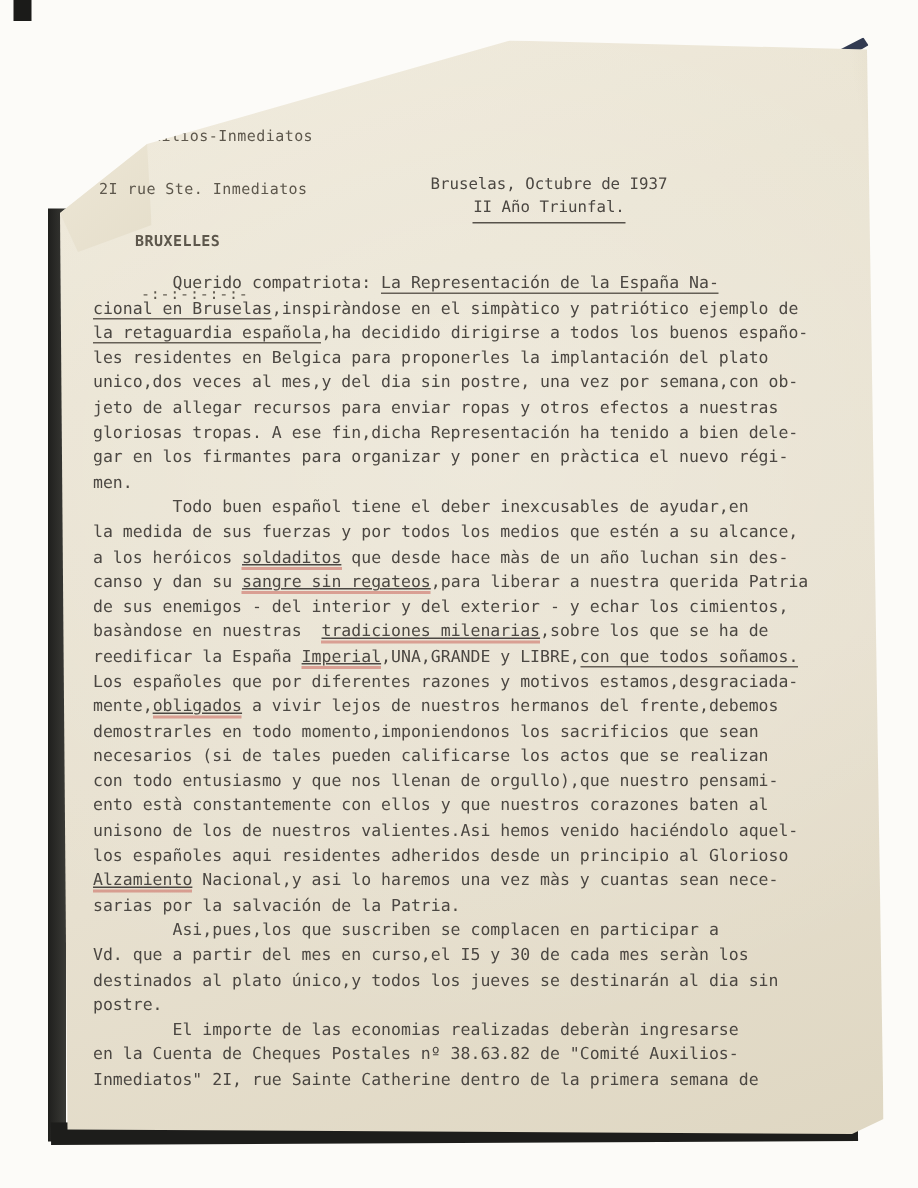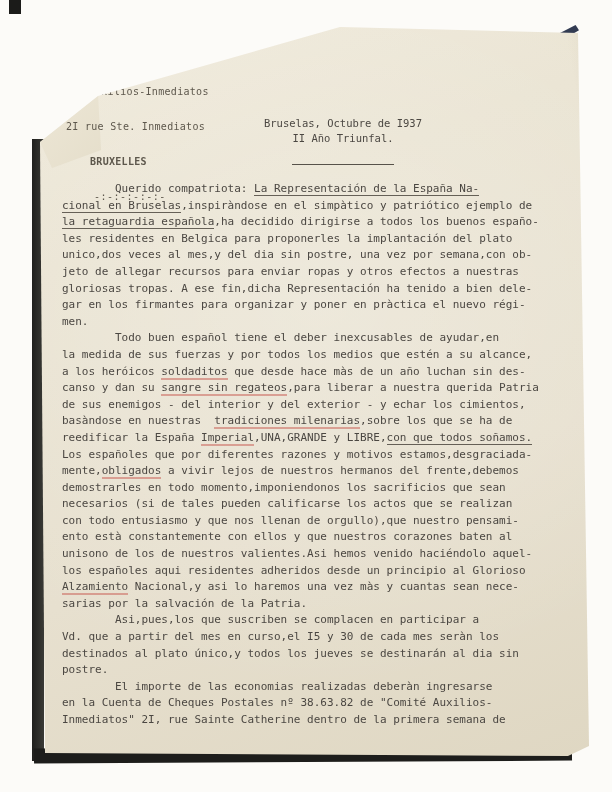--- a/index.html
+++ b/index.html
@@ -27,29 +27,29 @@
     background:linear-gradient(135deg,#f5efe1,#e3dcc8);
     filter:drop-shadow(1px 1px 1px rgba(90,80,60,0.35));}
   .staple{position:absolute;left:50px;top:80px;}
   
   .letterhead{position:absolute;left:66px;top:63px;font-size:10px;line-height:11.6px;
               color:#5d574c;letter-spacing:0.3px;white-space:pre;}
   .lh1{padding-left:10px;}
   .lh3{padding-left:24px;font-weight:bold;}
   .lh4{padding-left:28px;letter-spacing:0.5px;}
   
-  .dateline{position:absolute;left:238px;top:116px;width:210px;text-align:center;
+  .dateline{position:absolute;left:261px;top:116px;width:210px;text-align:center;
             font-size:10.5px;line-height:15px;color:var(--ink,#4b4742);}
-  .dateline .year{display:inline-block;border-bottom:1.2px solid #57524a;padding-bottom:18px;}
+  .dateline .year{display:inline-block;border-bottom:1.2px solid #57524a;padding-bottom:2px;}
   
   .body-text{position:absolute;left:62px;top:181px;font-size:11px;line-height:16.6px;
              color:var(--ink,#4b4742);white-space:pre;}
   .line{height:16.6px;}
   .u-d{border-bottom:1.3px solid rgba(77,72,64,0.85);}
-  .u-r{border-bottom:2px solid var(--red,rgba(207,122,112,0.65));}
+  .u-r{border-bottom:2px solid var(--red,rgba(207,122,112,0.65));text-decoration:underline;}
 </style>
 </head>
 <body>
 
 <div class="canvas">
   <div class="mark corner-square"></div>
   <div class="mark left-strip"></div>
   <div class="mark bottom-strip"></div>
   <div class="mark corner-triangle"></div>
 

